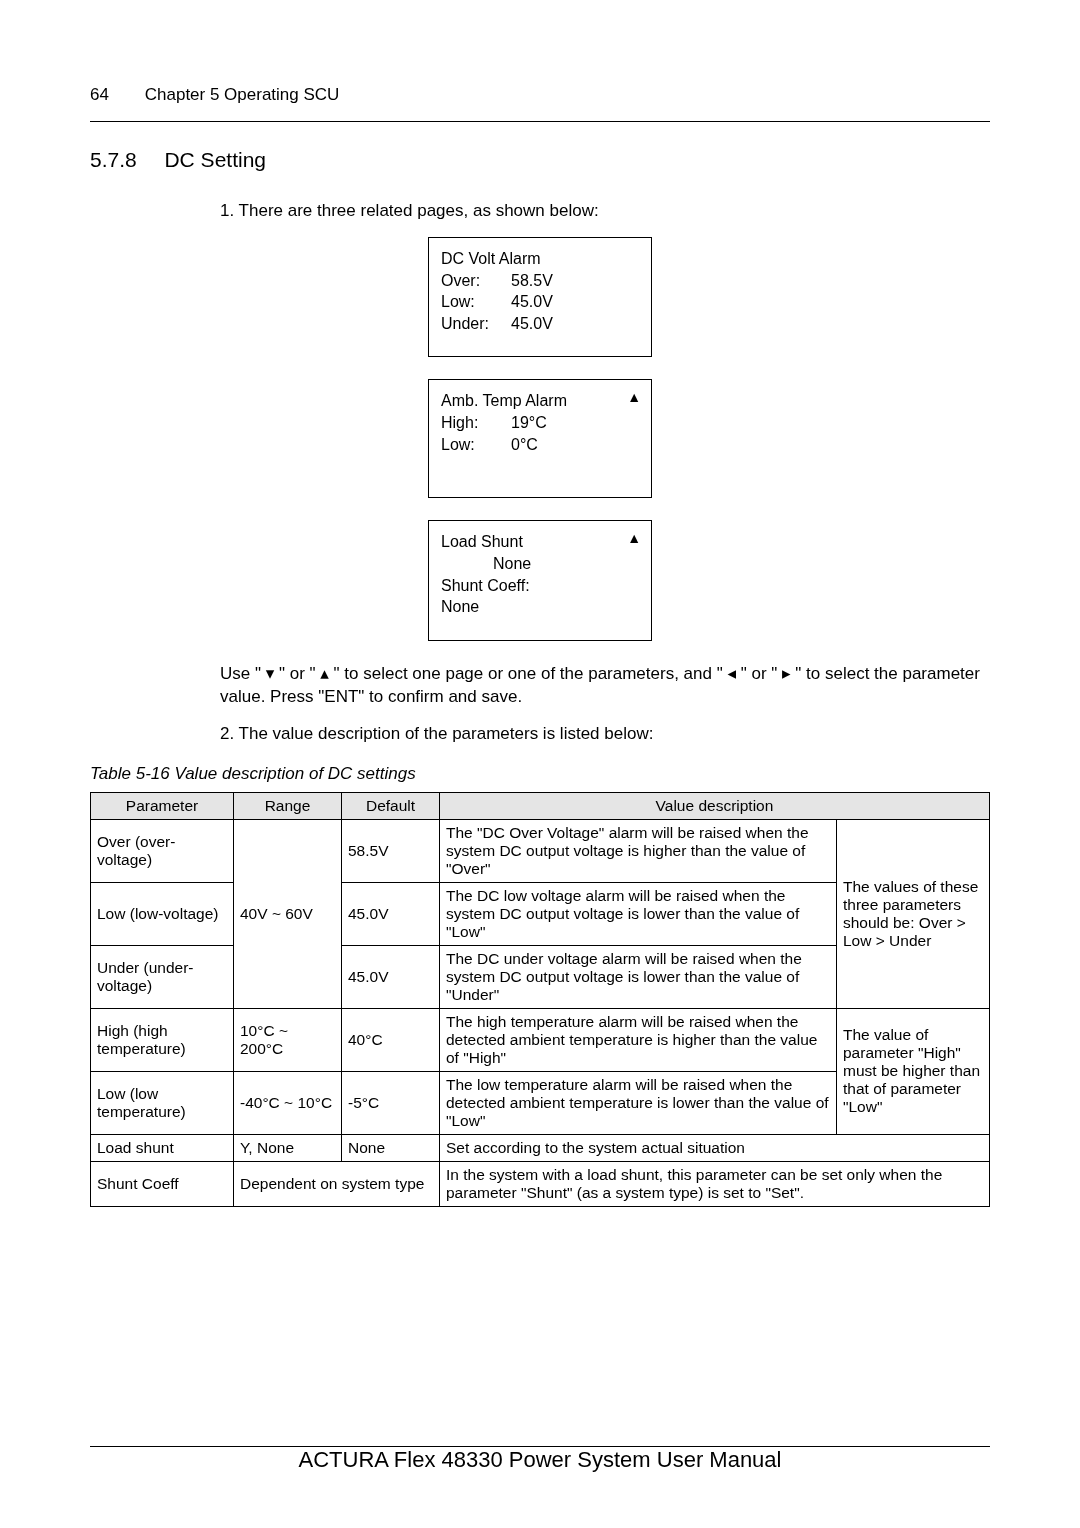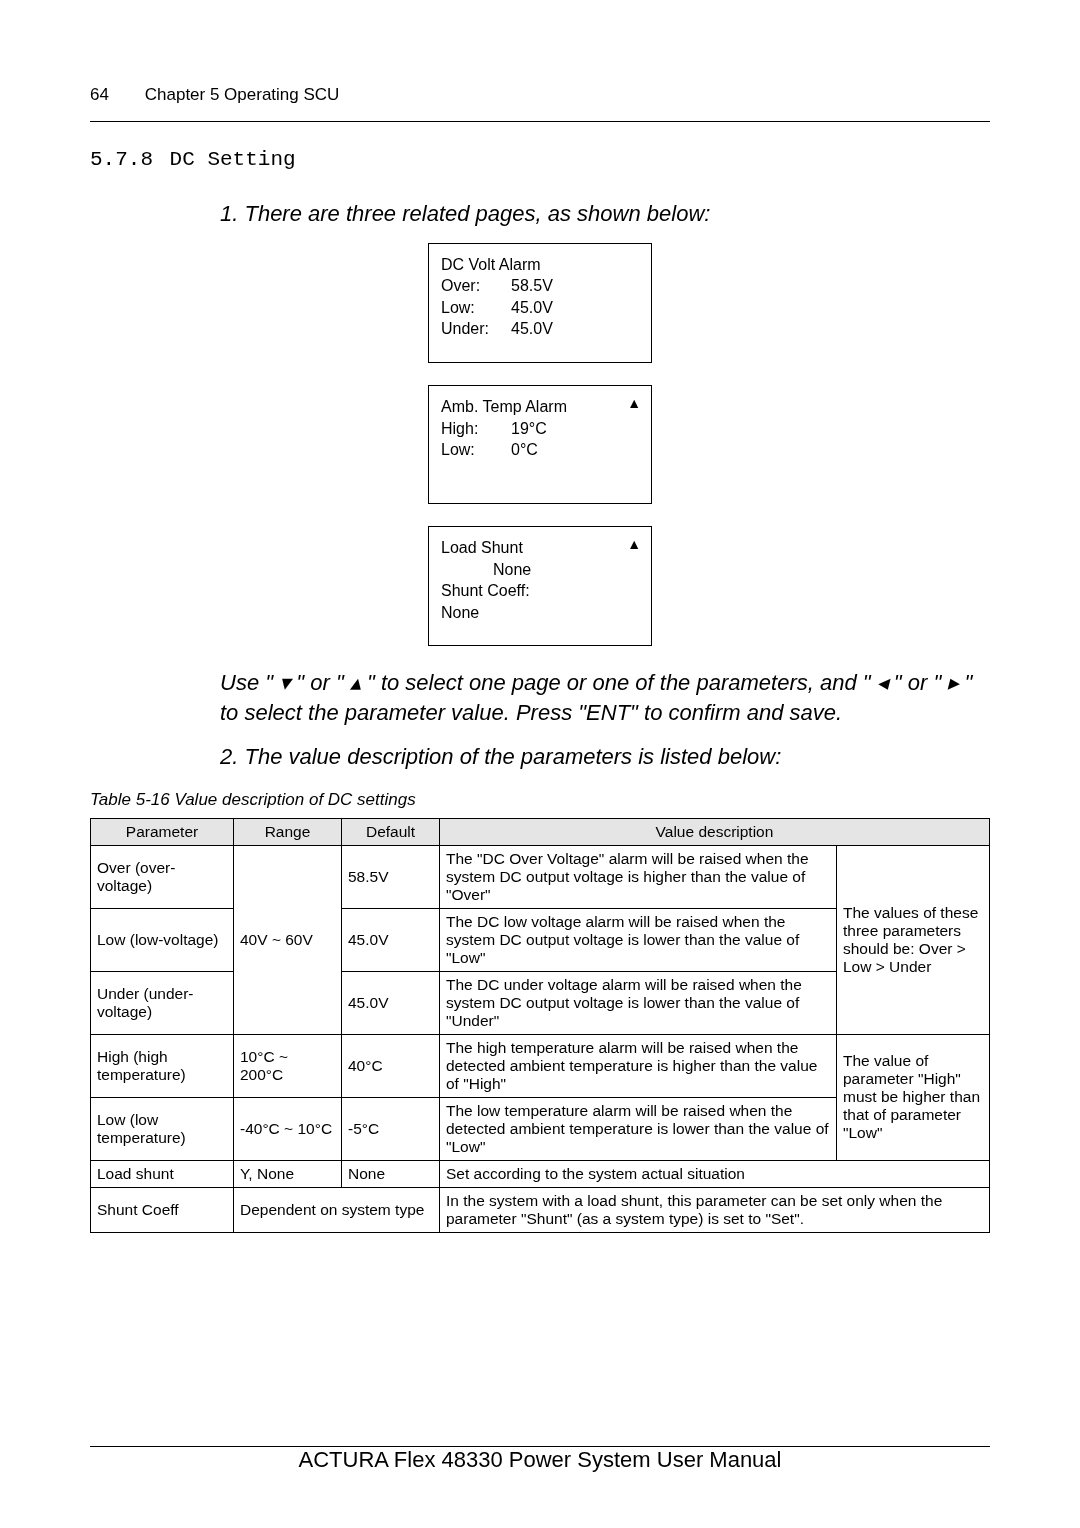--- a/index.html
+++ b/index.html
@@ -17,26 +17,25 @@
   }
   .header-line {
     border-bottom: 1.5px solid #000;
     padding-bottom: 16px;
     margin-bottom: 26px;
     font-size: 17px;
   }
   .header-line .pagenum { display: inline-block; width: 50px; }
   .section-num { display: inline-block; width: 70px; font-size: 21px; }
   .section-title { font-size: 21px; }
-  .section-row { margin-bottom: 28px; font-family: Liberation Mono, monospace; }
+  .section-row { margin-bottom: 28px; }
   .body-para {
-    font-size: 22px;
+    font-size: 17px;
     margin: 0 0 14px 0;
     line-height: 1.35;
-    font-style: italic;
   }
   .indent { margin-left: 130px; }
   .display-box {
     width: 198px;
     border: 1px solid #000;
     margin: 14px auto 22px auto;
     padding: 10px 12px 22px 12px;
     font-size: 16px;
     line-height: 1.35;
     position: relative;

